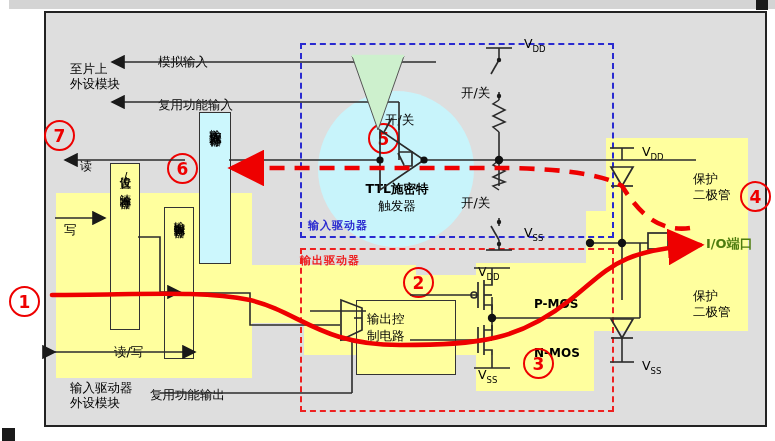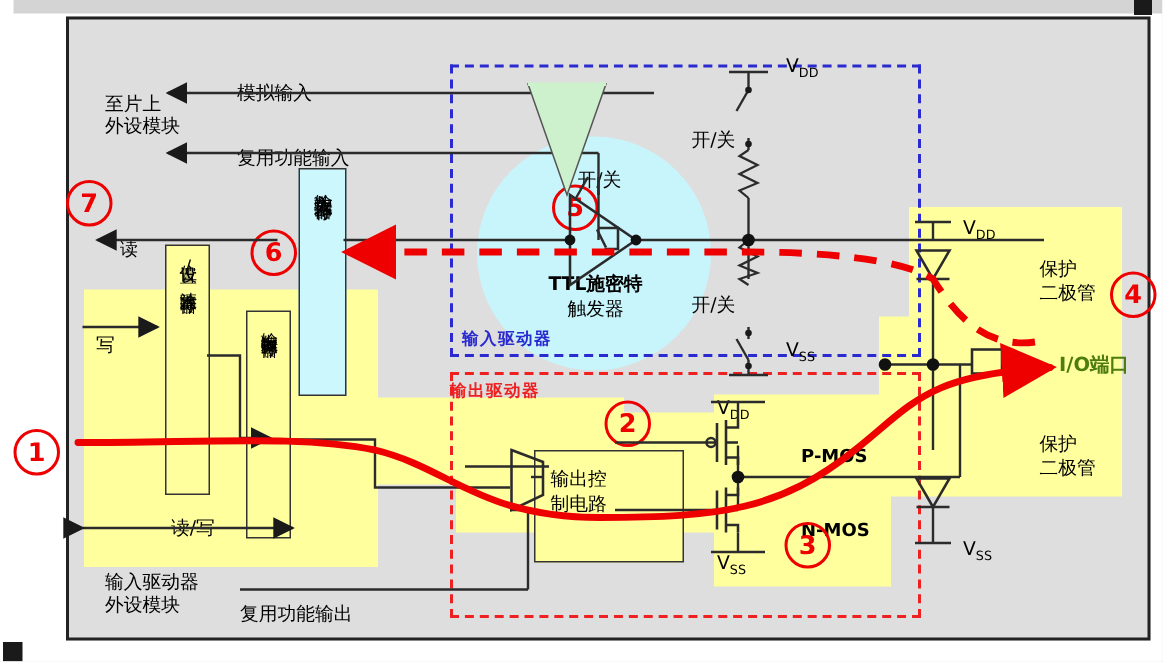--- a/index.html
+++ b/index.html
@@ -79,21 +79,21 @@
     <div class="lbl" style="left:24px;top:368px;">
       <span>输入驱动器</span><br>
       <span>外设模块</span>
     </div>
 
     <div class="lbl" style="left:112px;top:42px;">模拟输入</div>
     <div class="lbl" style="left:112px;top:85px;text-align:right;">复用功能输入</div>
     <div class="lbl" style="left:34px;top:146px;font-size:12px;">读</div>
     <div class="lbl" style="left:18px;top:210px;">写</div>
     <div class="lbl" style="left:68px;top:332px;">读/写</div>
-    <div class="lbl" style="left:114px;top:375px;margin-top:14px;">复用功能输出</div>
+    <div class="lbl" style="left:104px;top:375px;">复用功能输出</div>
 
     <div class="box cyan" style="left:153px;top:99px;width:32px;height:152px;">
       <div class="vtext" style="left:9px;top:6px;">输入数据寄存器</div>
     </div>
 
     <div class="box" style="left:64px;top:150px;width:30px;height:167px;">
       <div class="vtext" style="left:8px;top:3px;font-size:11.5px;">位设置/清除寄存器</div>
     </div>
 
     <div class="box" style="left:118px;top:194px;width:30px;height:152px;">

